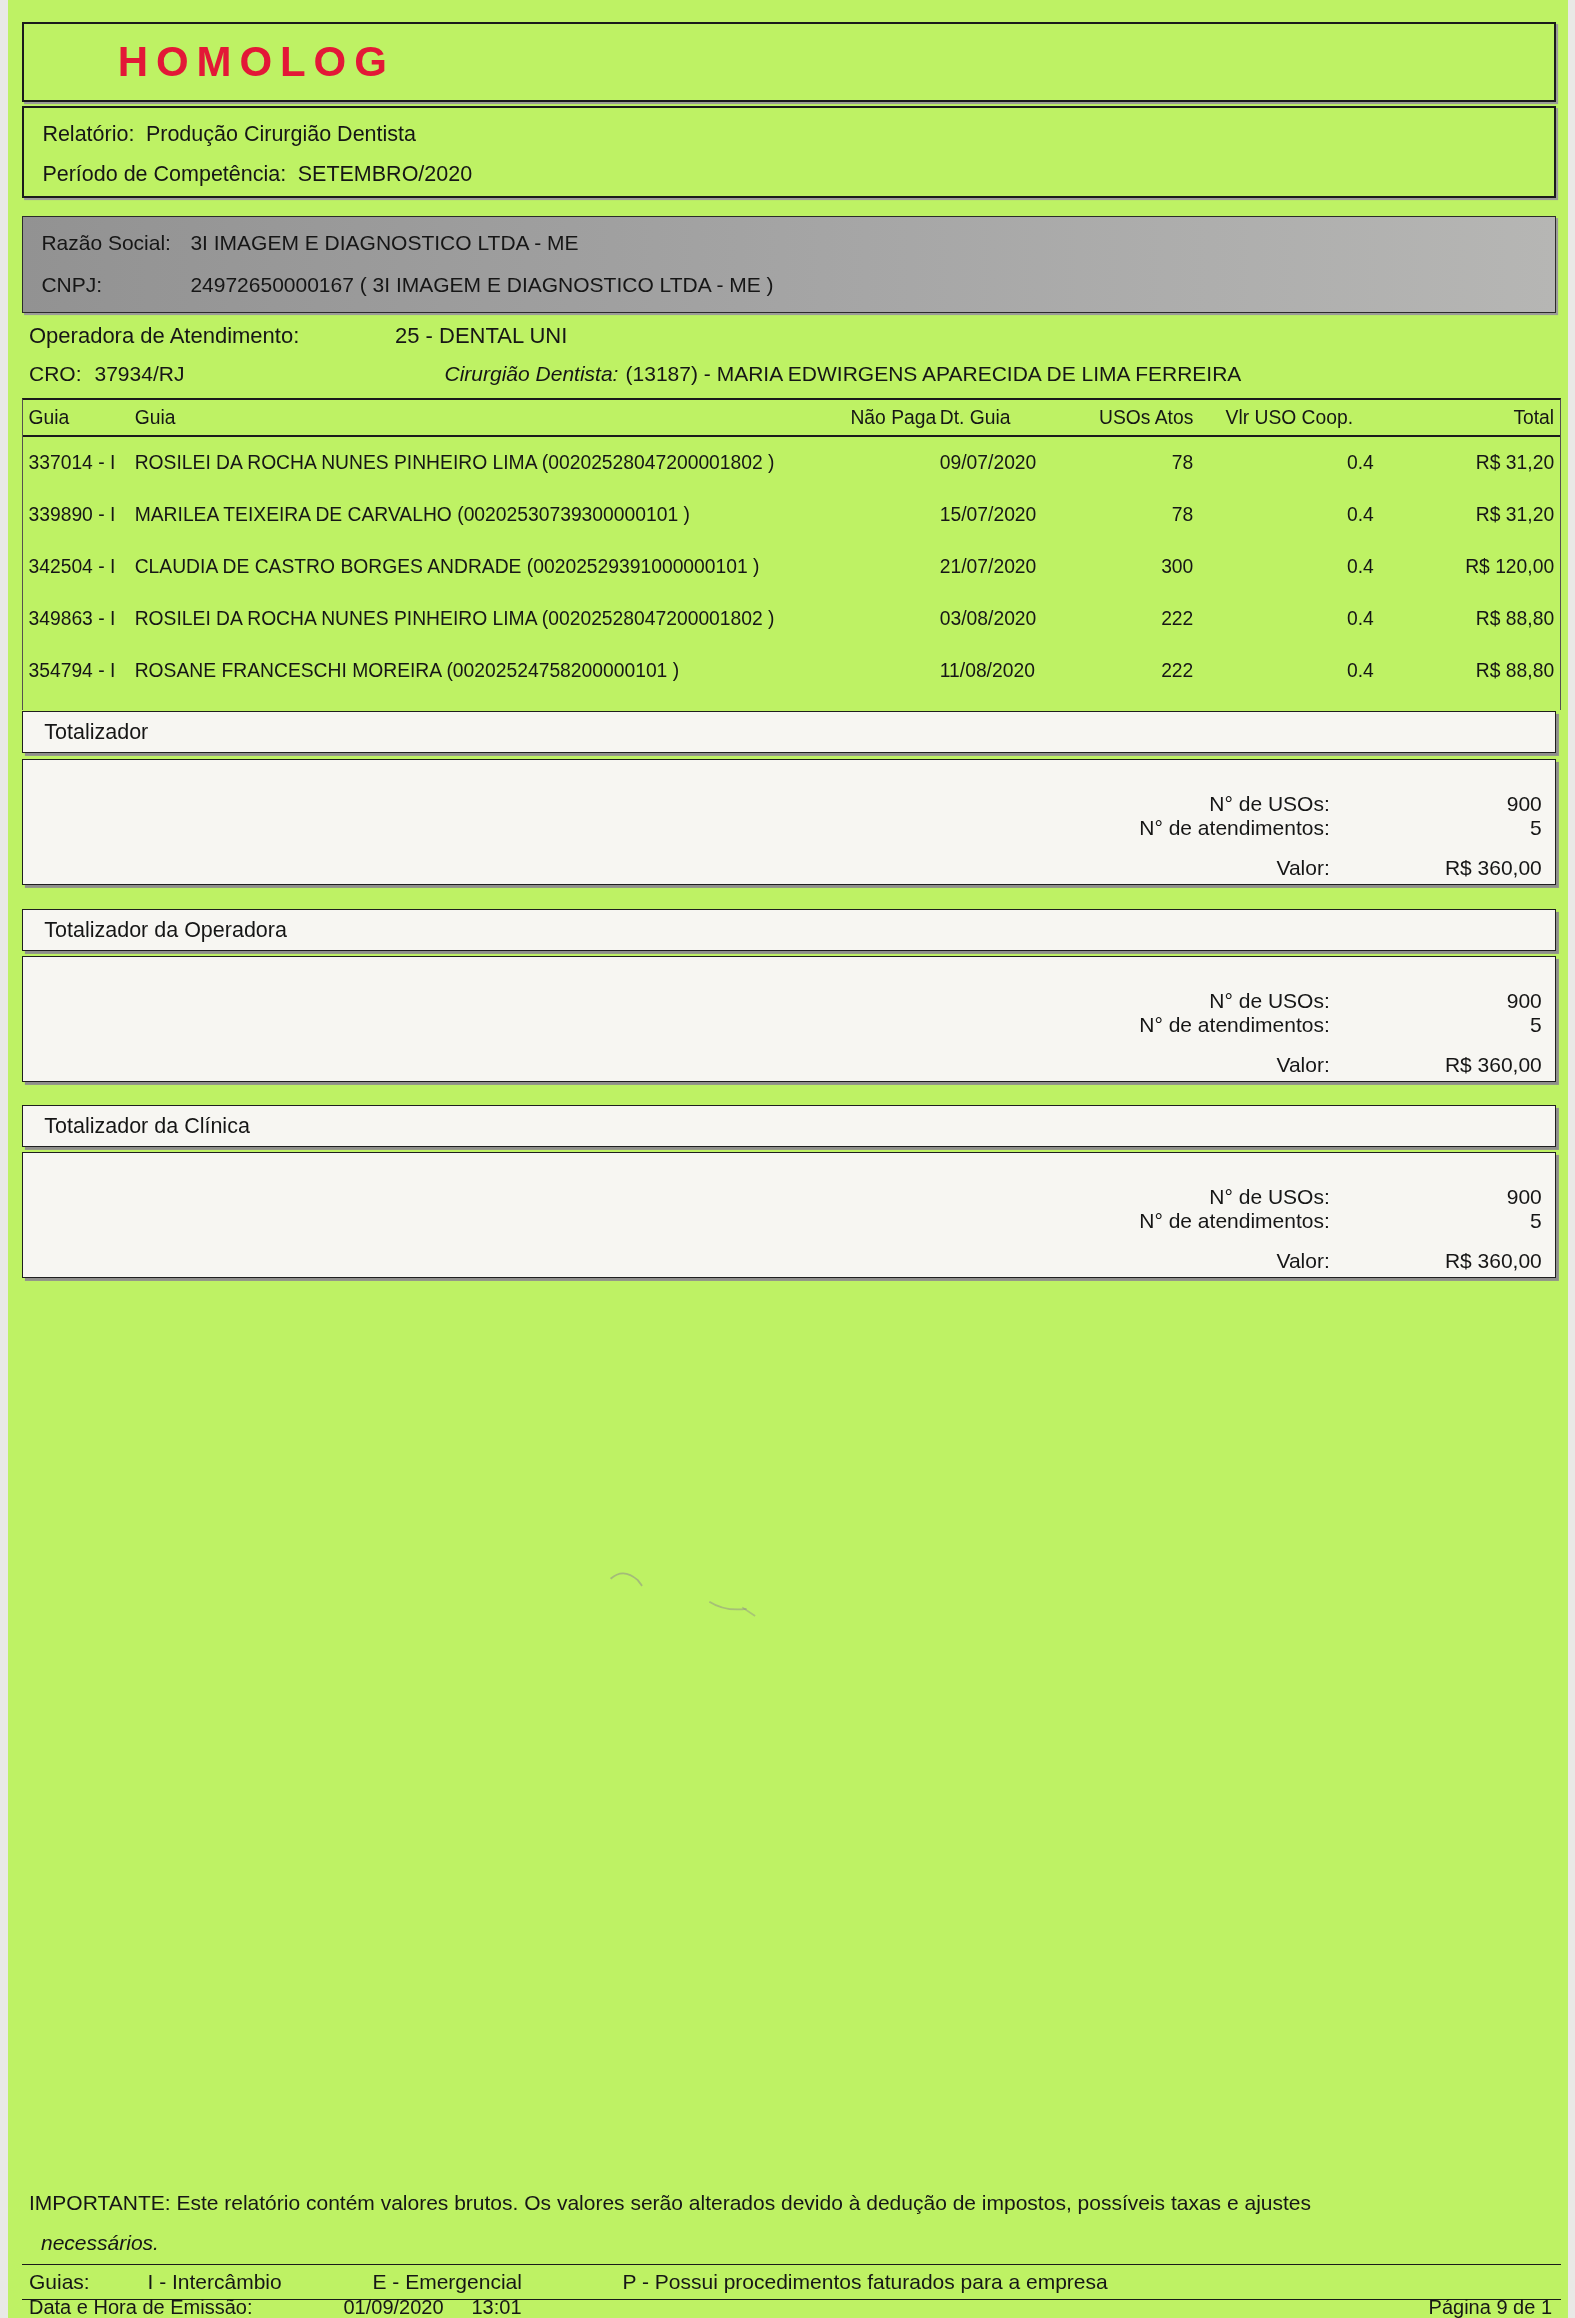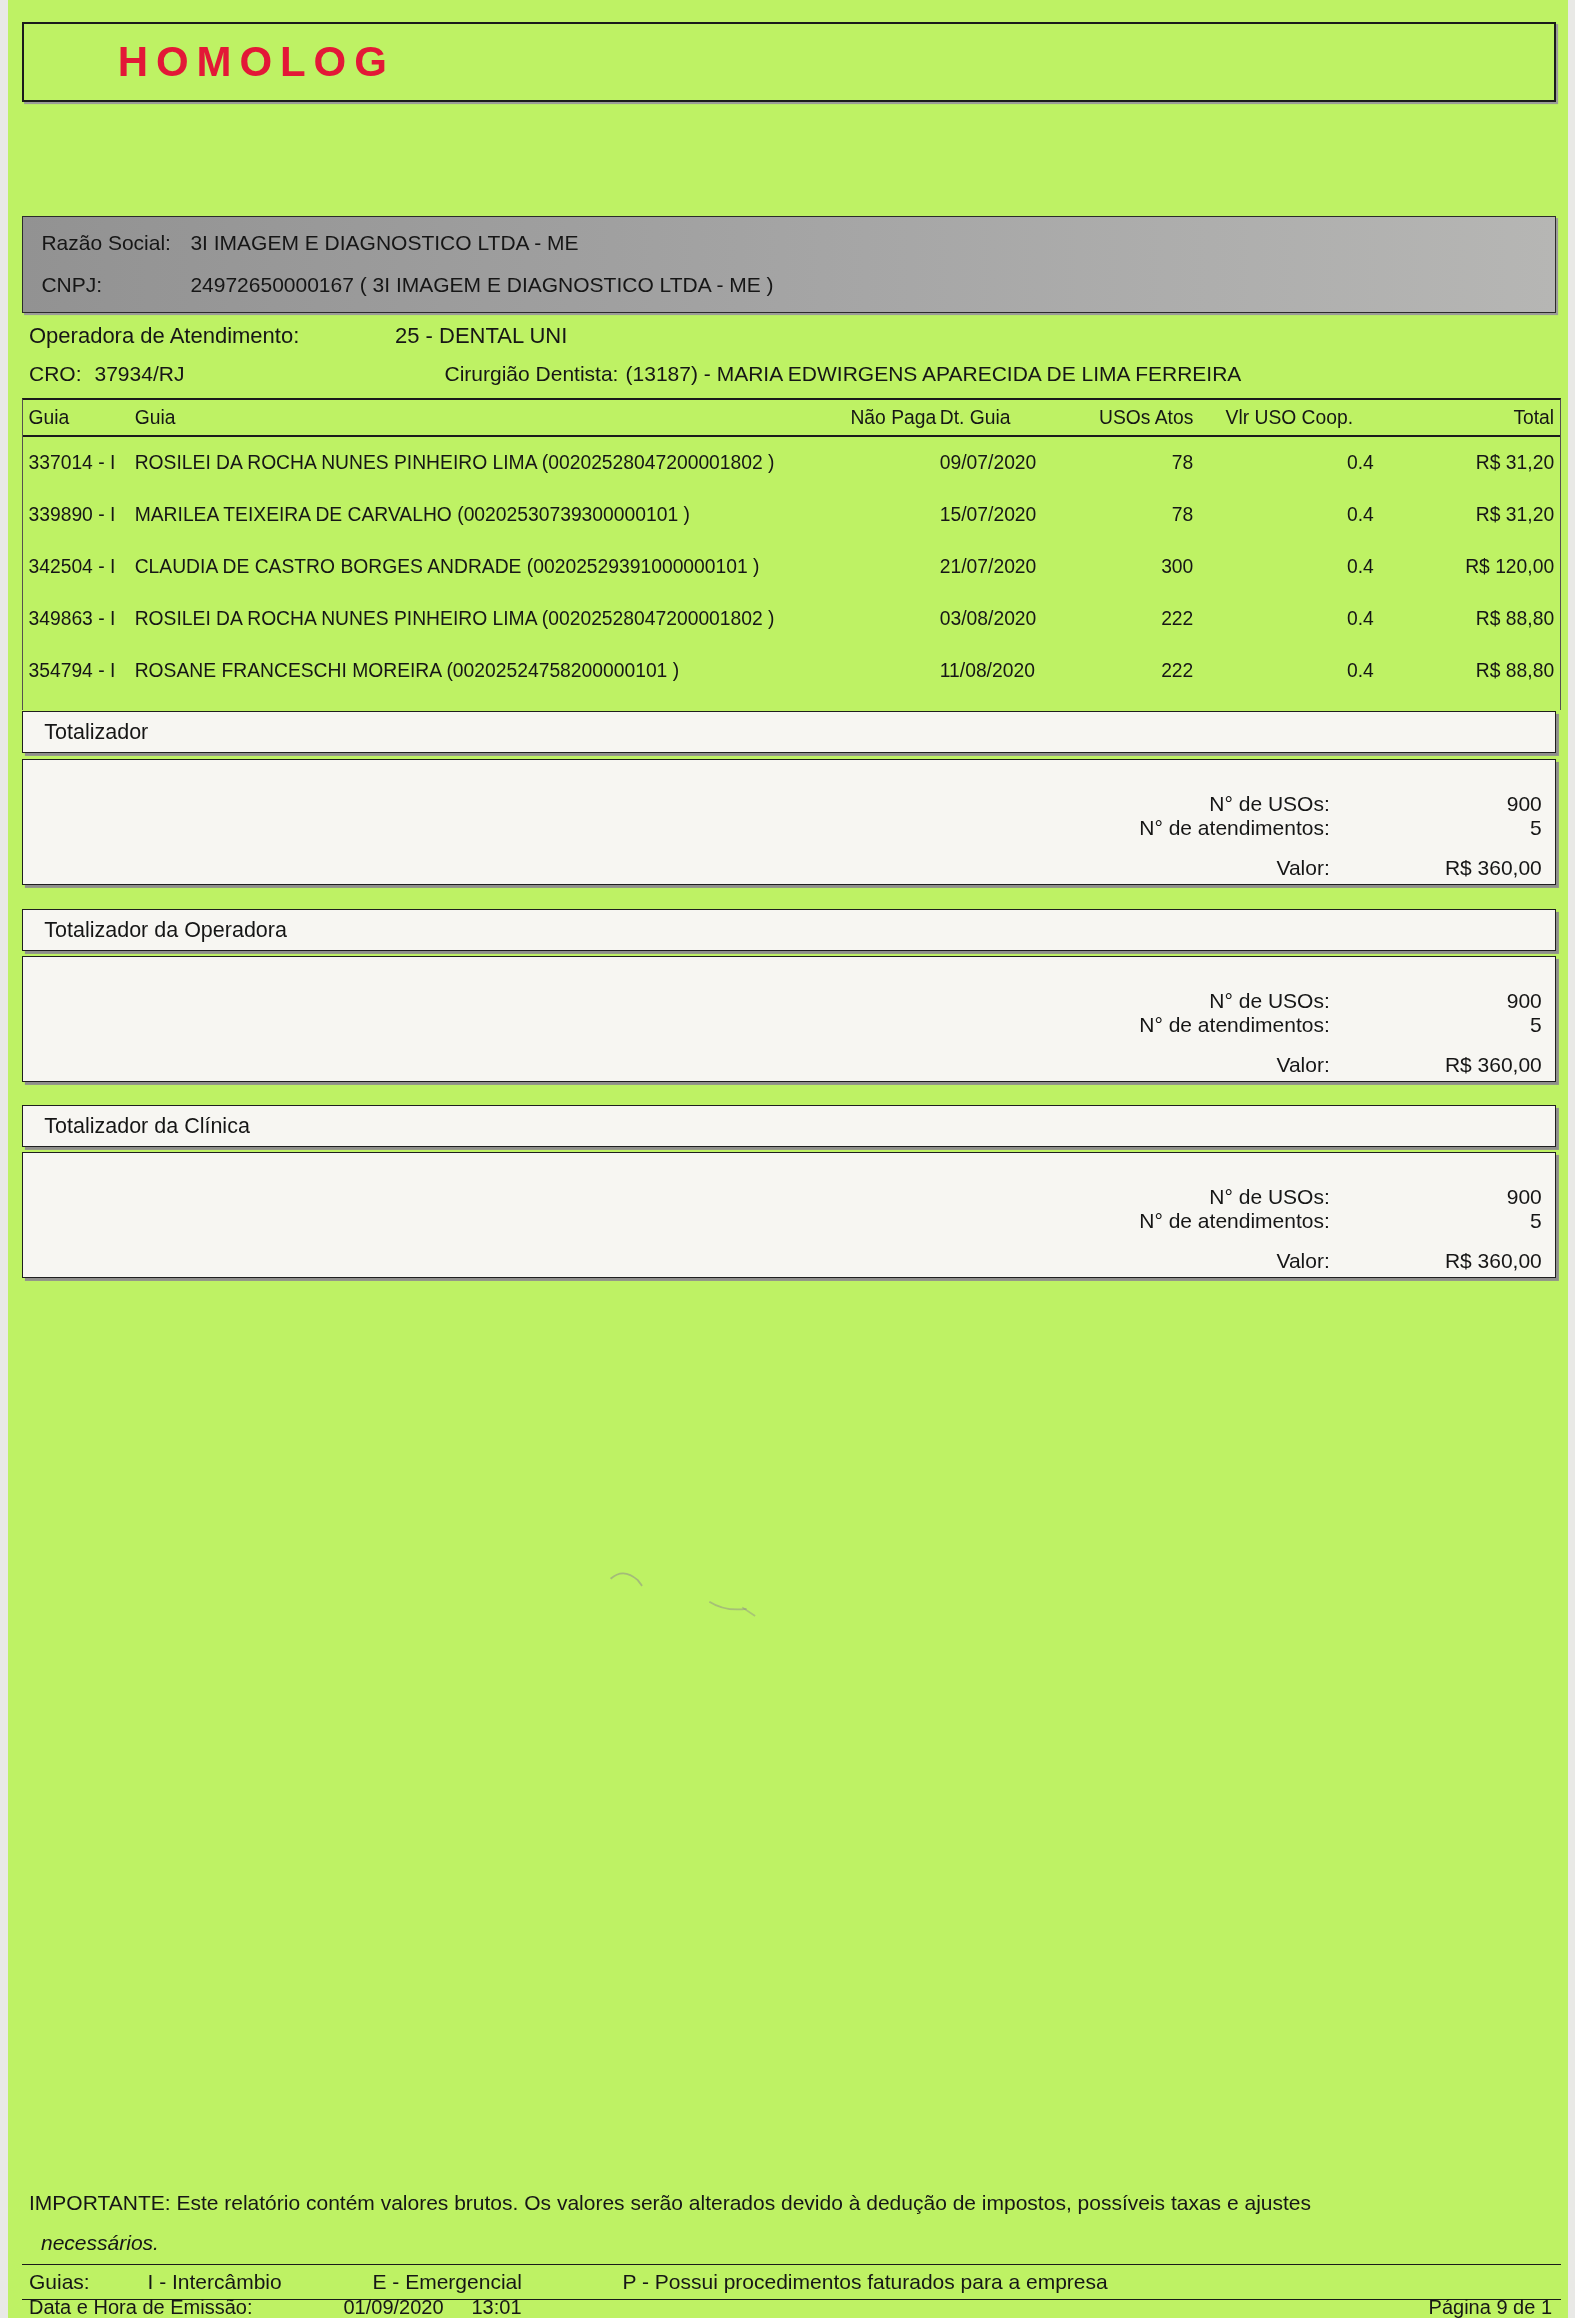--- a/index.html
+++ b/index.html
@@ -29,21 +29,21 @@
   .gray-row { position:absolute; left:18.6px; font-size:21px; white-space:nowrap; }
   .gray-row .glbl { display:inline-block; width:149px; }
 
   
   .op-row { left:21.5px; top:323px; font-size:22px; white-space:nowrap; }
   .op-row .olbl { display:inline-block; width:366px; }
   .cro-row { left:0; top:362px; width:1576px; height:29px; font-size:21px; }
   .cro-part { position:absolute; left:21.5px; white-space:nowrap; }
   .cro-part .clbl { margin-right:13px; }
   .dent-part { position:absolute; left:437px; white-space:nowrap; }
-  .dent-part .dlbl { margin-right:7.2px; }
+  .dent-part .dlbl { margin-right:7.2px;font-style:italic; }
 
   
   .gtable { left:14.3px; top:398px; width:1539px;
     border-top:2.1px solid #1b1b1b; border-left:1.4px solid #54524e; border-right:1.4px solid #54524e;
     padding-bottom:13px; }
   .thead, .trow { display:grid;
     grid-template-columns:109px 1fr 93px 143px 122px 179px 176px;
     align-items:center; }
   .thead { height:37px; border-bottom:2.1px solid #1b1b1b; font-size:19.3px; }
   .trow { height:52px; font-size:19.3px; white-space:nowrap; }
@@ -89,20 +89,28 @@
 </style>
 </head>
 <body>
 
 <div class="page">
 
   <div class="abs logo-box">
     <span class="logo-text">HOMOLOG</span>
   </div>
 
+  <div class="abs title-box">
+    <div class="title-line" style="top:14.3px;">
+      <span class="lbl">Relatório:</span><span>Produção Cirurgião Dentista</span>
+    </div>
+    <div class="title-line" style="top:54px;">
+      <span class="lbl">Período de Competência:</span><span>SETEMBRO/2020</span>
+    </div>
+  </div>
 
   <div class="abs gray-box">
     <div class="gray-row" style="top:14.3px;">
       <span class="glbl">Razão Social:</span><span>3I IMAGEM E DIAGNOSTICO LTDA - ME</span>
     </div>
     <div class="gray-row" style="top:56px;">
       <span class="glbl">CNPJ:</span><span>24972650000167 ( 3I IMAGEM E DIAGNOSTICO LTDA - ME )</span>
     </div>
   </div>
 

